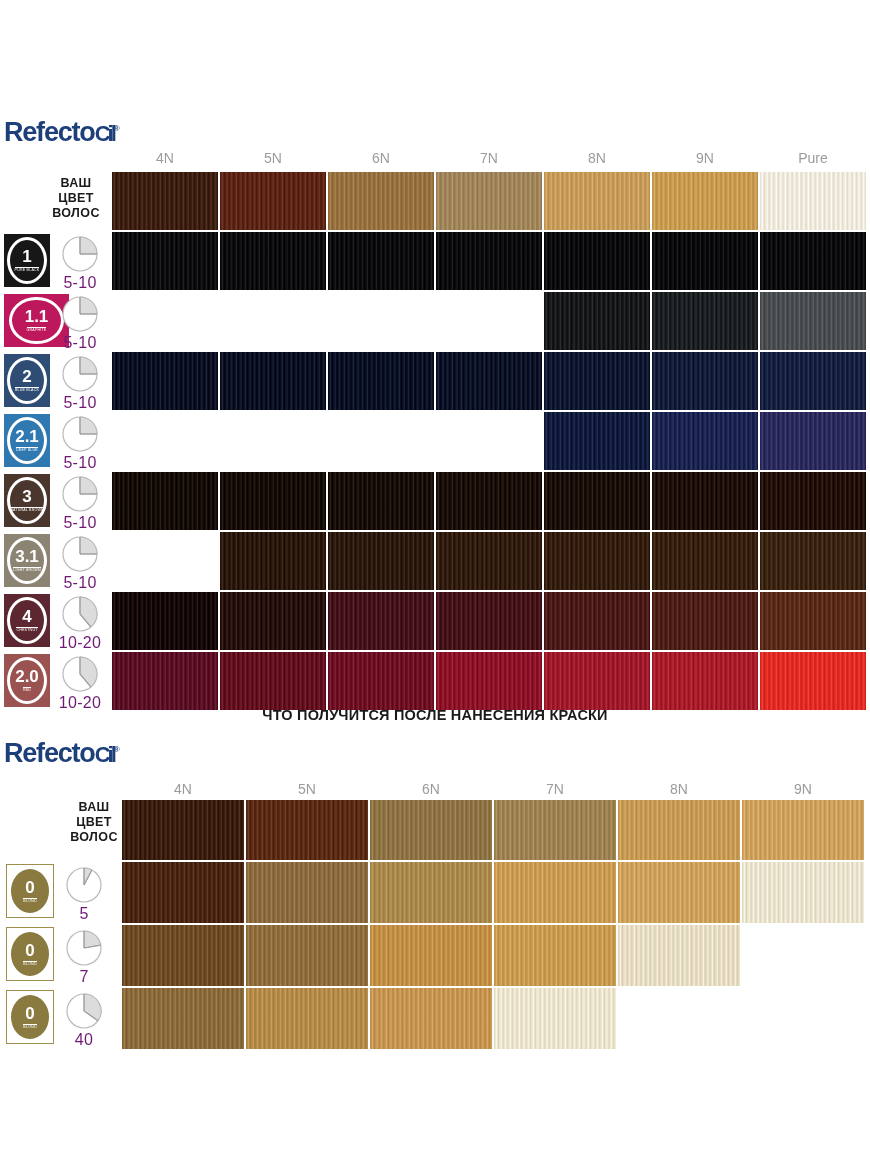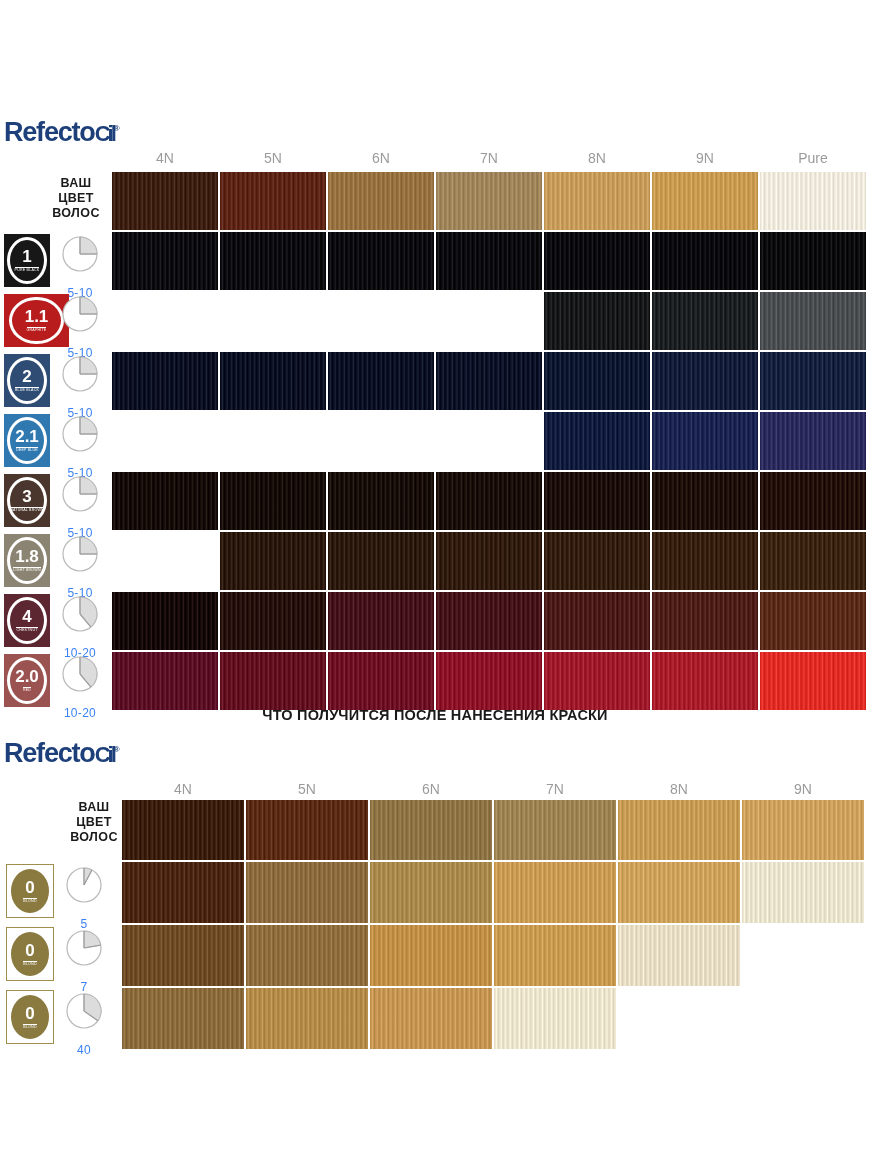--- a/index.html
+++ b/index.html
@@ -89,22 +89,22 @@
   .badge.framed .oval{
     background:#8a7a3f;
     border-color:#8a7a3f;
     width:70%;height:74%;
   }
 
   
   .timer{position:absolute;text-align:center;}
   .timer svg{display:block;margin:0 auto;}
   .timer .t{
-    color:#3b82f6;font-size:12px;
-    margin-top:13px;letter-spacing:.3px;
+    color:#701a75;font-size:16px;
+    margin-top:1px;letter-spacing:.3px;
   }
 
   
   .caption{
     position:absolute;
     width:100%;text-align:center;
     font-size:14.5px;font-weight:bold;
     color:#1a1a1a;letter-spacing:.2px;
   }
 </style>
@@ -181,21 +181,21 @@
     </div>
     <div class="swatch" style="left: 544px; top: 232px; width: 106px; height: 58px; background: rgb(9, 9, 14);">
       <div class="strands" style="background: repeating-linear-gradient(90deg, rgb(0, 0, 0) 0px, rgb(9, 9, 14) 1px, rgb(17, 17, 22) 2px, rgb(35, 35, 40) 2.6px, rgb(9, 9, 14) 3.4px, rgb(0, 0, 0) 4.6px); opacity: 0.92;"></div>
     </div>
     <div class="swatch" style="left: 652px; top: 232px; width: 106px; height: 58px; background: rgb(9, 9, 13);">
       <div class="strands" style="background: repeating-linear-gradient(90deg, rgb(0, 0, 0) 0px, rgb(9, 9, 13) 1px, rgb(17, 17, 21) 2px, rgb(35, 35, 39) 2.6px, rgb(9, 9, 13) 3.4px, rgb(0, 0, 0) 4.6px); opacity: 0.92;"></div>
     </div>
     <div class="swatch" style="left: 760px; top: 232px; width: 106px; height: 58px; background: rgb(10, 10, 13);">
       <div class="strands" style="background: repeating-linear-gradient(90deg, rgb(0, 0, 0) 0px, rgb(10, 10, 13) 1px, rgb(18, 18, 21) 2px, rgb(36, 36, 39) 2.6px, rgb(10, 10, 13) 3.4px, rgb(0, 0, 0) 4.6px); opacity: 0.92;"></div>
     </div>
-    <div class="badge" style="left: 4px; top: 294px; width: 65px; height: 53px; background: #b91c1c; align-items: center;">
+    <div class="badge" style="left: 4px; top: 294px; width: 65px; height: 53px; background: #be185d; align-items: center;">
       <div class="oval">
         <div class="num">1.1</div>
         <div class="sub">Graphite</div>
       </div>
     </div>
     <div class="timer" style="left: 58px; top: 295px; width: 44px;">
       <div>
         <svg width="38" height="38" viewBox="0 0 38 38">
           <circle cx="19" cy="19" r="17" fill="#ffffff" stroke="#b9b9b9" stroke-width="1.2"></circle>
           <path d="M19,19 L19,2 A17,17 0 0 1 36,19 Z" fill="#dcdcdc" stroke="#b9b9b9" stroke-width="1"></path>
@@ -311,21 +311,21 @@
       <div class="strands" style="background: repeating-linear-gradient(90deg, rgb(11, 0, 0) 0px, rgb(27, 14, 8) 1px, rgb(35, 22, 16) 2px, rgb(53, 40, 34) 2.6px, rgb(27, 14, 8) 3.4px, rgb(11, 0, 0) 4.6px); opacity: 0.92;"></div>
     </div>
     <div class="swatch" style="left: 652px; top: 472px; width: 106px; height: 58px; background: rgb(29, 15, 8);">
       <div class="strands" style="background: repeating-linear-gradient(90deg, rgb(13, 0, 0) 0px, rgb(29, 15, 8) 1px, rgb(37, 23, 16) 2px, rgb(55, 41, 34) 2.6px, rgb(29, 15, 8) 3.4px, rgb(13, 0, 0) 4.6px); opacity: 0.92;"></div>
     </div>
     <div class="swatch" style="left: 760px; top: 472px; width: 106px; height: 58px; background: rgb(33, 15, 8);">
       <div class="strands" style="background: repeating-linear-gradient(90deg, rgb(17, 0, 0) 0px, rgb(33, 15, 8) 1px, rgb(41, 23, 16) 2px, rgb(59, 41, 34) 2.6px, rgb(33, 15, 8) 3.4px, rgb(17, 0, 0) 4.6px); opacity: 0.92;"></div>
     </div>
     <div class="badge" style="left: 4px; top: 534px; width: 46px; height: 53px; background: rgb(140, 132, 114);">
       <div class="oval">
-        <div class="num">1.8</div>
+        <div class="num">3.1</div>
         <div class="sub">Light Brown</div>
       </div>
     </div>
     <div class="timer" style="left: 58px; top: 535px; width: 44px;">
       <div>
         <svg width="38" height="38" viewBox="0 0 38 38">
           <circle cx="19" cy="19" r="17" fill="#ffffff" stroke="#b9b9b9" stroke-width="1.2"></circle>
           <path d="M19,19 L19,2 A17,17 0 0 1 36,19 Z" fill="#dcdcdc" stroke="#b9b9b9" stroke-width="1"></path>
           <line x1="19" y1="19" x2="19" y2="2" stroke="#9e9e9e" stroke-width="1.2"></line>
           <line x1="19" y1="19" x2="36" y2="19" stroke="#9e9e9e" stroke-width="1.2"></line>

